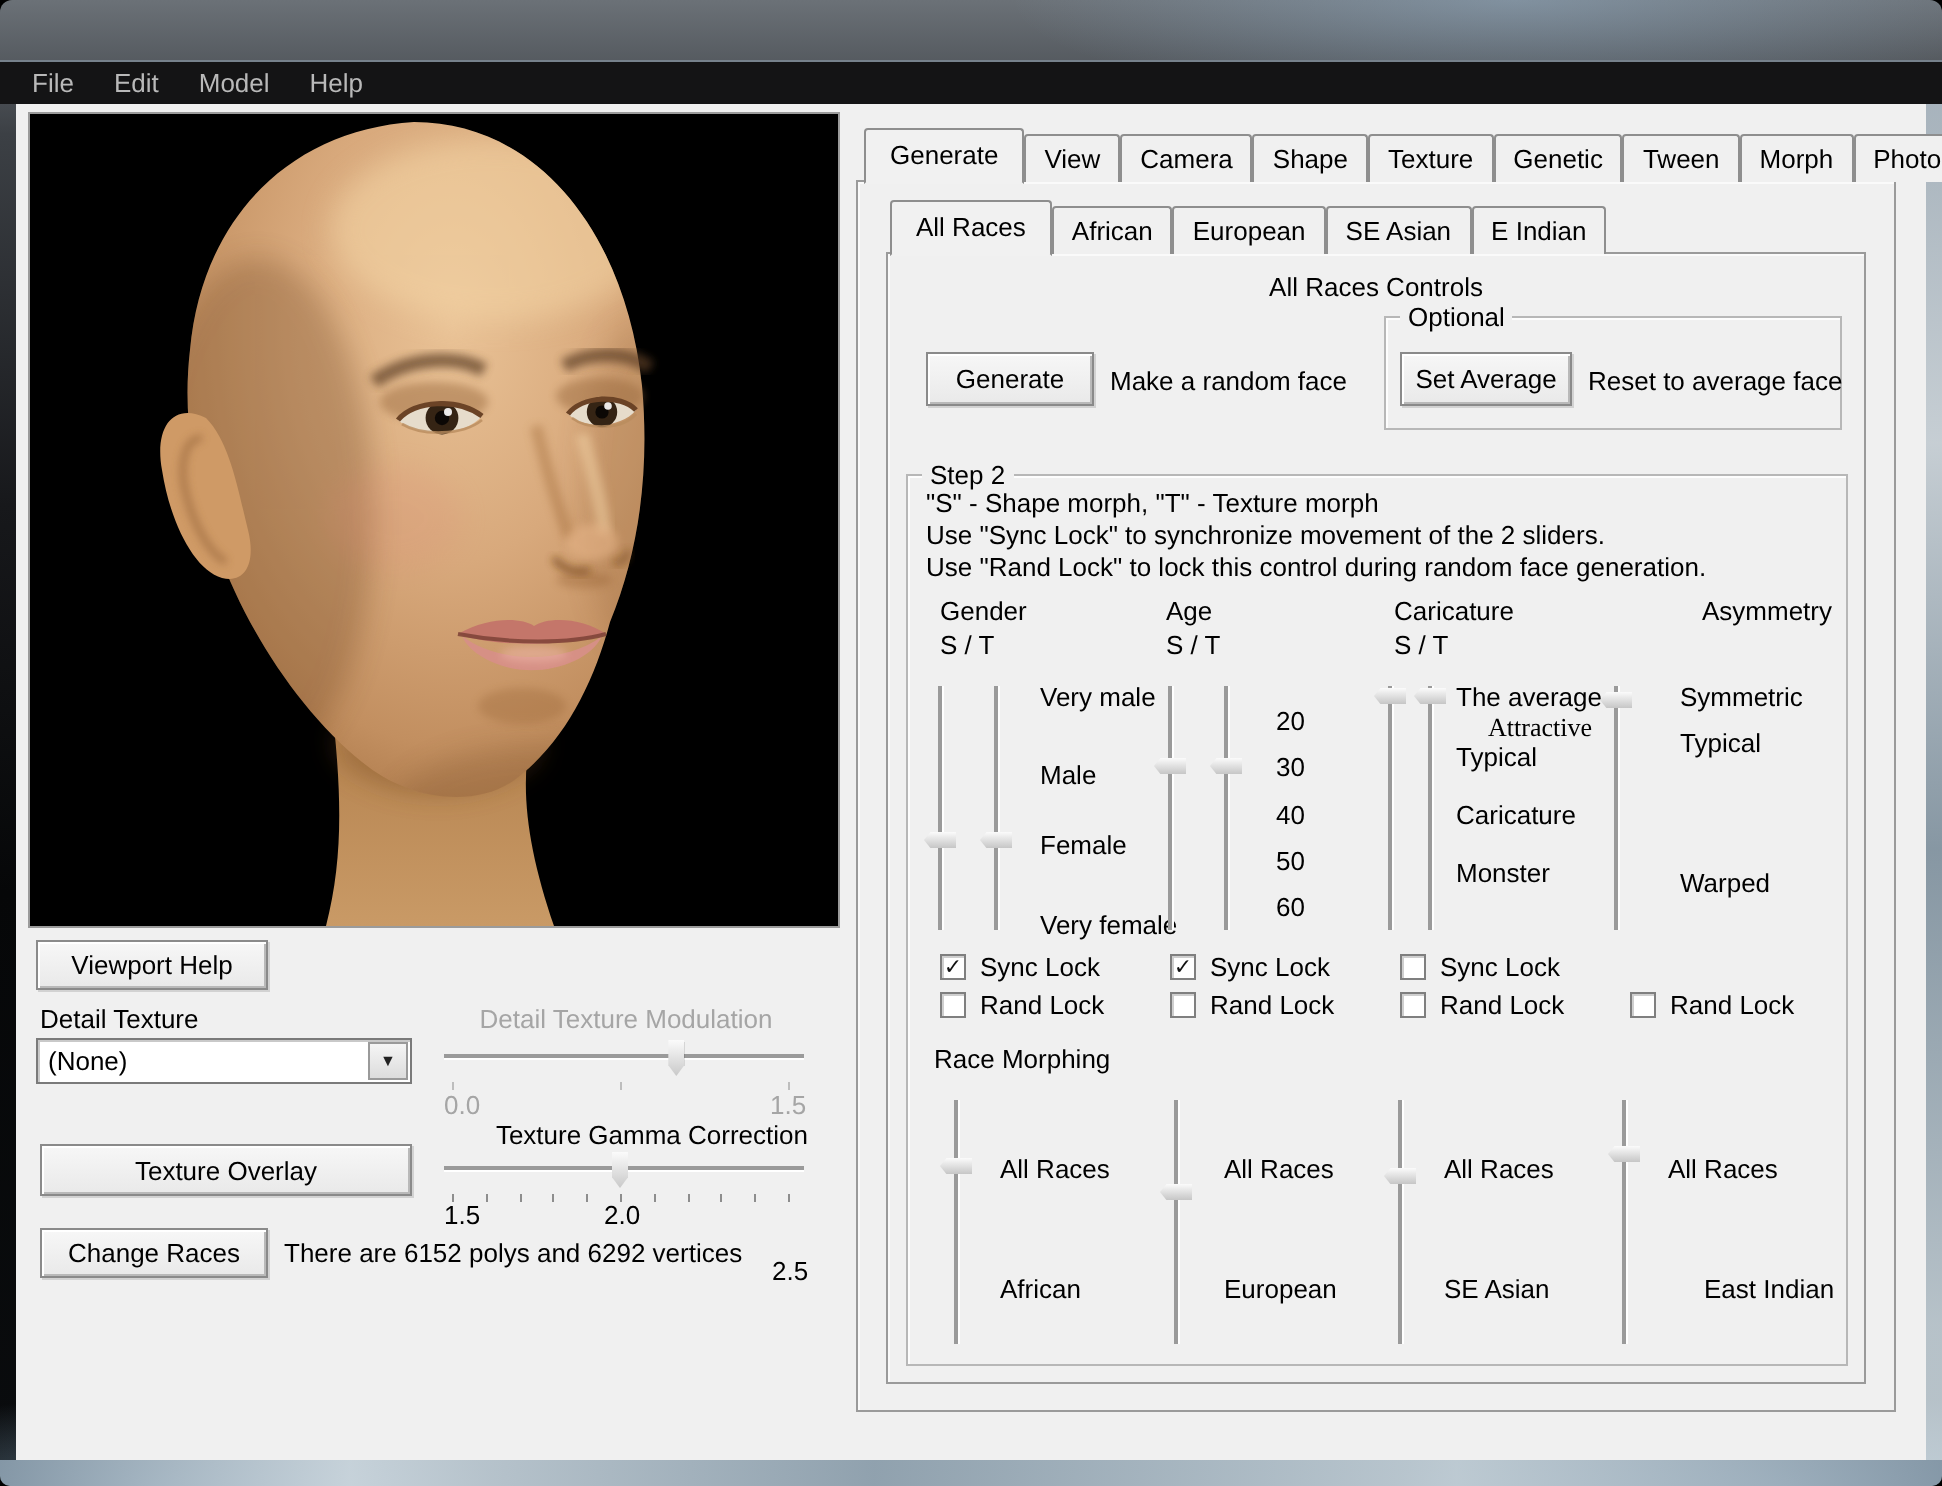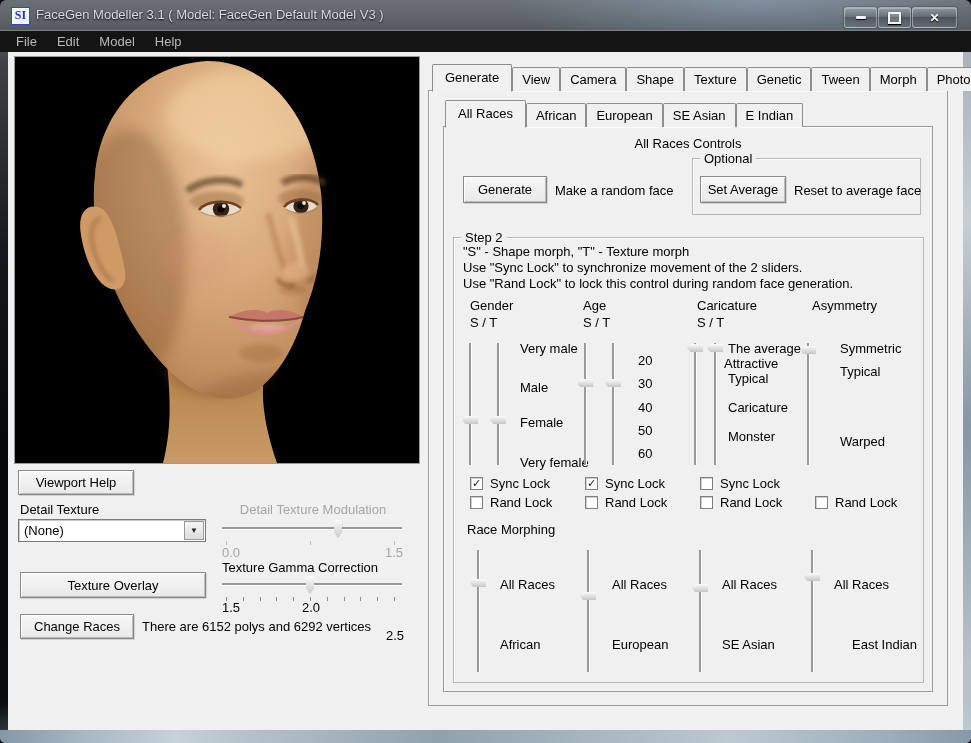--- a/index.html
+++ b/index.html
@@ -61,35 +61,20 @@
   .tabbar{position:absolute;display:flex;align-items:flex-end;z-index:3;}
   .tab{box-sizing:border-box;border:1px solid #8e8e8e;border-bottom:none;border-radius:2px 2px 0 0;background:#f0f0f0;
     font-size:13px;color:#000;padding:0 9px;height:24px;line-height:23px;margin-right:0px;}
   .tab.active{height:28px;line-height:26px;padding:0 12px;background:#f1f1f1;margin-bottom:-1px;border-bottom:1px solid #f1f1f1;z-index:4;position:relative;}
   .tabpage{position:absolute;box-sizing:border-box;border:1px solid #9a9a9a;background:#f0f0f0;box-shadow:inset 1px 1px 0 #fafafa;}
 </style>
 </head>
 <body>
 
 <div class="window">
-  <div class="titlebar">
-    <div class="app-icon">SI</div>
-    <div class="title-text">FaceGen Modeller 3.1  ( Model: FaceGen Default Model V3 )</div>
-    <div class="winbtns">
-      <div class="winbtn">
-          <span class="g-min"></span>
-        </div>
-      <div class="winbtn">
-          <span class="g-max"></span>
-        </div>
-      <div class="winbtn wide">
-          <span class="g-close">✕</span>
-        </div>
-    </div>
-  </div>
   <div class="menubar" id="menubar">
       <div class="menu-item" style="position: static;">File</div>
       <div class="menu-item" style="position: static;">Edit</div>
       <div class="menu-item" style="position: static;">Model</div>
       <div class="menu-item" style="position: static;">Help</div>
     </div>
 
   <div class="client" id="client">
 
     <div class="viewport">
@@ -165,21 +150,21 @@
       <span class="arrowbox">▼</span>
     </div>
 
     <div class="txt dim" style="left:214px;top:450px;width:182px;text-align:center;">Detail Texture Modulation</div>
     <div class="hTrack" style="left:214px;top:475px;width:180px;"></div>
     <div class="hThumb" id="modThumb" style="left: 326.16px; top: 468px;"></div>
     <div id="modTicks"></div>
     <div class="txt dim" style="left:214px;top:493px;">0.0</div>
     <div class="txt dim" style="left:377px;top:493px;">1.5</div>
 
-    <div class="txt" style="left:214px;top:508px;width:182px;text-align:left;">Texture Gamma Correction</div>
+    <div class="txt" style="left:214px;top:508px;width:182px;text-align:right;">Texture Gamma Correction</div>
     <div class="hTrack" style="left:214px;top:531px;width:180px;"></div>
     <div class="hThumb" id="gamThumb" style="left: 298px; top: 524px;"></div>
     <div id="gamTicks"></div>
     <div class="txt" style="left:214px;top:548px;">1.5</div>
     <div class="txt" style="left:294px;top:548px;">2.0</div>
     <div class="txt" style="left:378px;top:576px;">2.5</div>
 
     <div class="btn" style="left:12px;top:520px;width:186px;height:26px;">Texture Overlay</div>
     <div class="btn" style="left:12px;top:562px;width:114px;height:25px;">Change Races</div>
     <div class="txt" style="left:134px;top:567px;">There are 6152 polys and 6292 vertices</div>
@@ -271,29 +256,29 @@
       <div class="txt" style="left: 597px; top: 424px;">Sync Lock</div>
       <div class="cb" style="left: 577px; top: 444px;"></div>
       <div class="txt" style="left: 597px; top: 443px;">Rand Lock</div>
       <div class="txt" style="left: 689px; top: 246px;">Caricature</div>
       <div class="txt" style="left: 689px; top: 263px;">S / T</div>
       <div class="vTrack" style="left: 686px; top: 291px; height: 122px;"></div>
       <div class="vThumb" style="left: 679px; top: 292px;"></div>
       <div class="vTrack" style="left: 706px; top: 291px; height: 122px;"></div>
       <div class="vThumb" style="left: 699px; top: 292px;"></div>
       <div class="txt" style="left: 720px; top: 289px;">The average</div>
-      <div class="txt" style="left: 716px; top: 304px;">Attractive</div>
+      <div class="txt" style="left: 736px; top: 304px; font-family: Liberation Serif, serif;">Attractive</div>
       <div class="txt" style="left: 720px; top: 319px;">Typical</div>
       <div class="txt" style="left: 720px; top: 348px;">Caricature</div>
       <div class="txt" style="left: 720px; top: 377px;">Monster</div>
       <div class="cb" style="left: 692px; top: 425px;"></div>
       <div class="txt" style="left: 712px; top: 424px;">Sync Lock</div>
       <div class="cb" style="left: 692px; top: 444px;"></div>
       <div class="txt" style="left: 712px; top: 443px;">Rand Lock</div>
-      <div class="txt" style="left: 804px; top: 246px;">Asymmetry</div>
+      <div class="txt" style="left: 843px; top: 246px;">Asymmetry</div>
       <div class="vTrack" style="left: 799px; top: 291px; height: 122px;"></div>
       <div class="vThumb" style="left: 792px; top: 294px;"></div>
       <div class="txt" style="left: 832px; top: 289px;">Symmetric</div>
       <div class="txt" style="left: 832px; top: 312px;">Typical</div>
       <div class="txt" style="left: 832px; top: 382px;">Warped</div>
       <div class="cb" style="left: 807px; top: 444px;"></div>
       <div class="txt" style="left: 827px; top: 443px;">Rand Lock</div>
       <div class="vTrack" style="left: 469px; top: 498px; height: 122px;"></div>
       <div class="vThumb" style="left: 462px; top: 527px;"></div>
       <div class="txt" style="left: 492px; top: 525px;">All Races</div>

